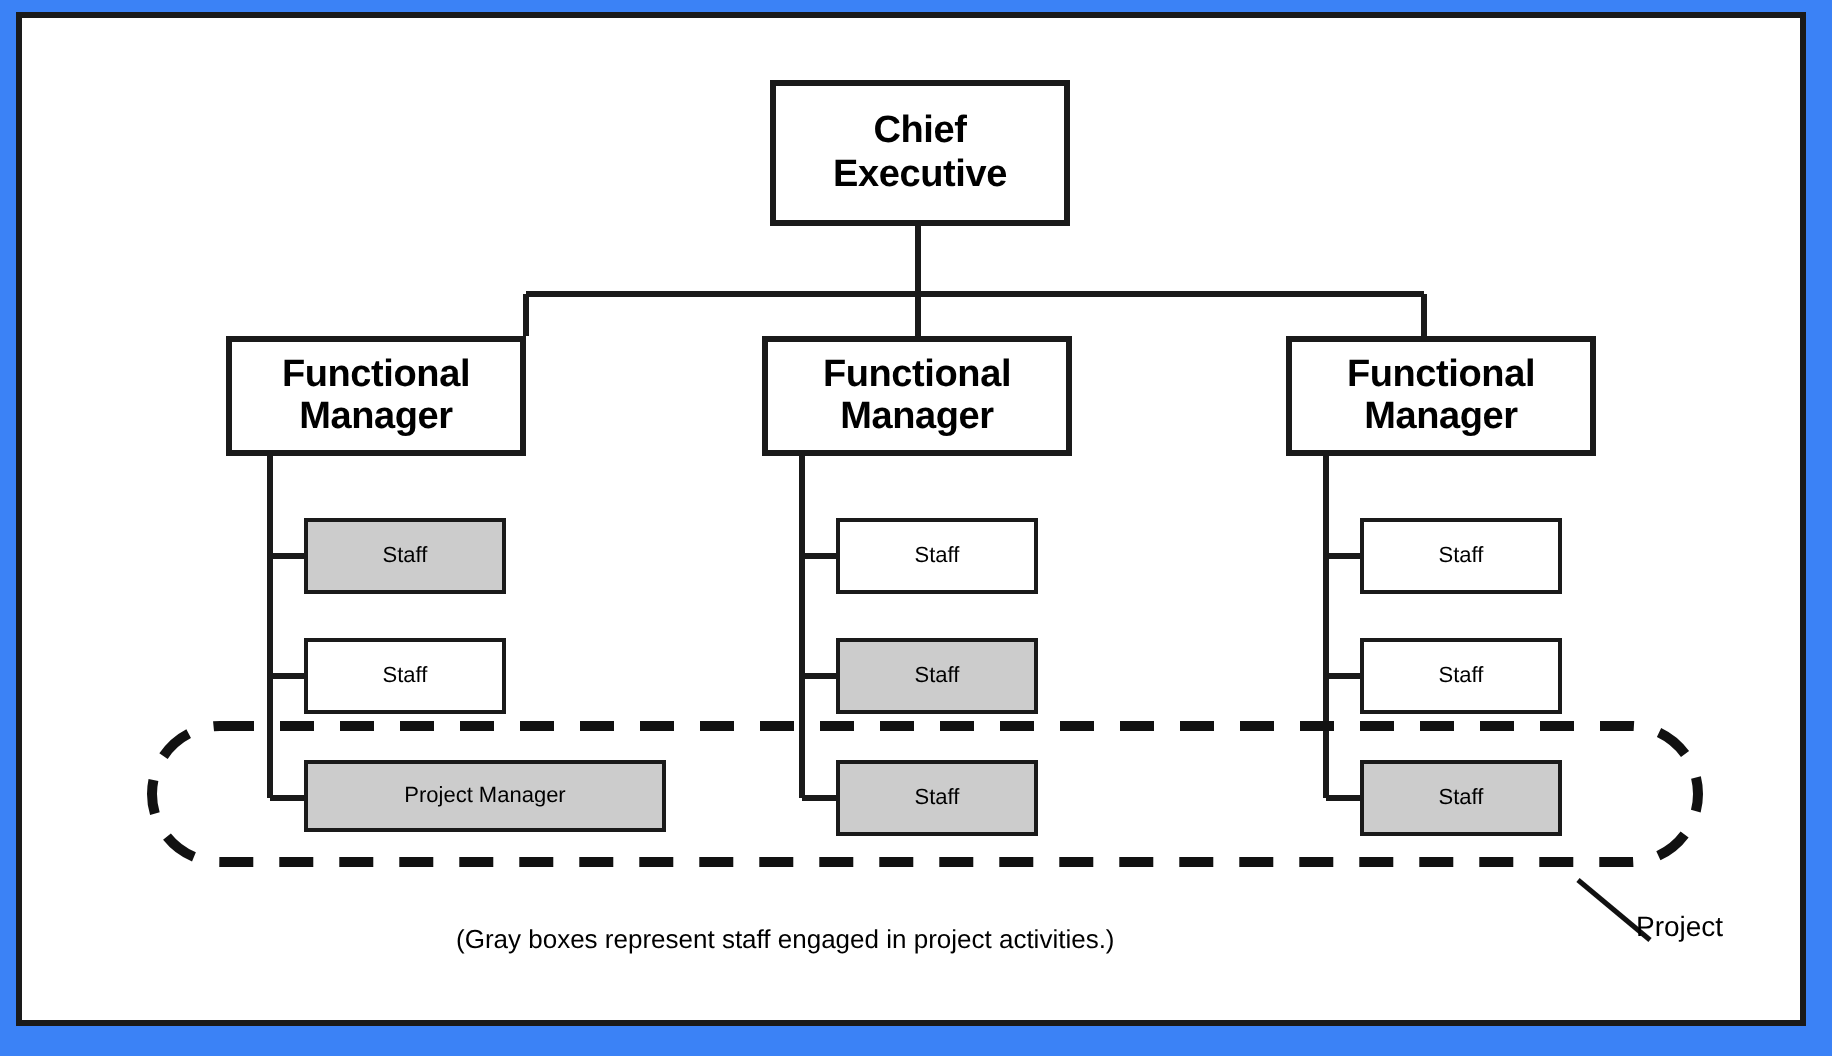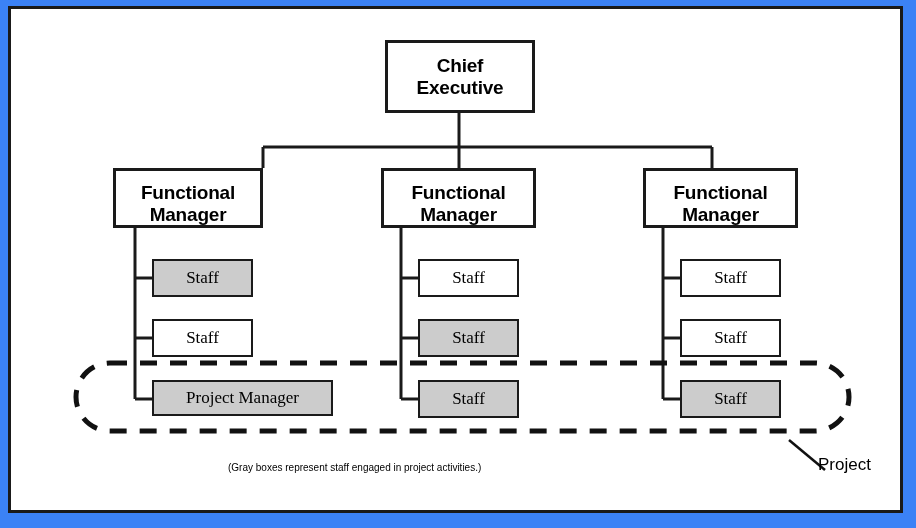--- a/index.html
+++ b/index.html
@@ -48,38 +48,36 @@
   .node.gray { background: #cccccc; }
   .node.exec {
     font-weight: bold;
     font-size: 19px;
     letter-spacing: -0.2px;
   }
   .node.manager {
     font-weight: bold;
     font-size: 19px;
     letter-spacing: -0.2px;
-    align-items: flex-end;
   }
   .node.staff {
     font-weight: normal;
-    font-size: 17px;
+    font-size: 11px;
     border-width: 2.5px;
-    font-family: Liberation Serif, serif;
   }
   .caption {
     position: absolute;
     color: #000000;
-    font-size: 10px;
+    font-size: 13px;
     white-space: nowrap;
   }
   .annotation {
     position: absolute;
     color: #000000;
-    font-size: 17px;
+    font-size: 14px;
     line-height: 1.22;
     white-space: nowrap;
   }
 </style>
 </head>
 <body>
 
 <div id="page">
 
   <div id="frame"></div>

